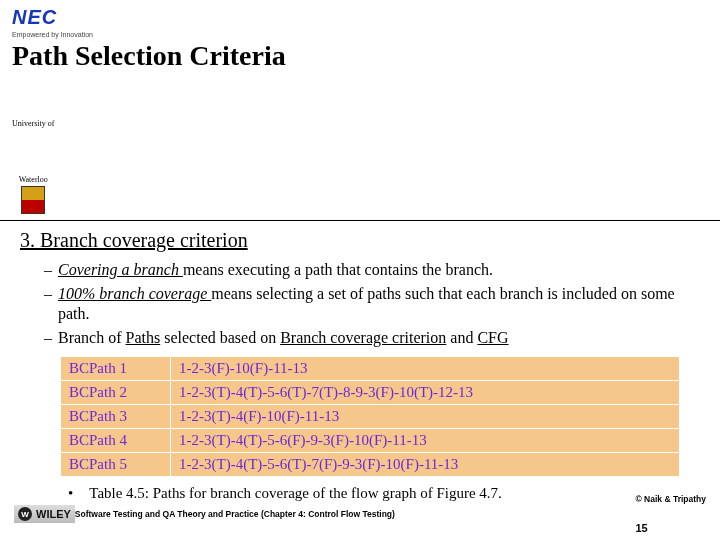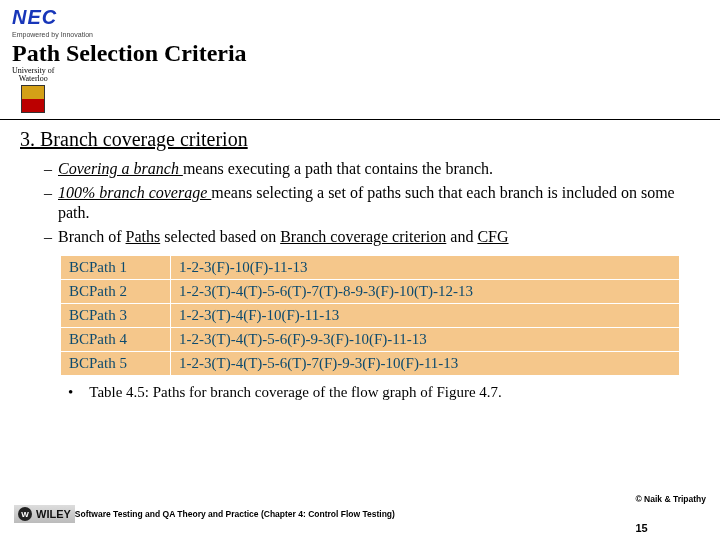--- a/index.html
+++ b/index.html
@@ -10,42 +10,42 @@
     position: relative; overflow: hidden;
   }
   .header {
     display: flex; align-items: flex-start; justify-content: space-between;
     padding: 6px 12px 4px 12px;
     flex-direction: column;
   }
   .logo-nec { display: flex; flex-direction: column; align-items: flex-start; }
   .nec-main { font-family: Arial, sans-serif; font-weight: bold; color: #1836b9; font-size: 20px; letter-spacing: 1px; font-style: italic; }
   .nec-tag { font-family: Arial, sans-serif; font-size: 7px; color: #444; margin-top: 2px; }
-  .title { font-size: 24px; font-weight: bold; text-align: center; flex: 1; padding-top: 2px; }
+  .title { font-size: 28px; font-weight: bold; text-align: center; flex: 1; padding-top: 2px; }
   .logo-uw { display: flex; flex-direction: column; align-items: center; }
-  .uw-text { font-family: Georgia, serif; font-size: 8px; color: #000; line-height: 1; }
+  .uw-text { font-family: Georgia, serif; font-size: 8px; color: #000; line-height: 1; margin-top: 48px; }
   .uw-shield {
     width: 24px; height: 28px; margin-top: 2px;
     background: linear-gradient(to bottom, #d4a017 0 50%, #b00 50% 100%);
     border: 1px solid #333;
   }
   .hr { border-top: 1px solid #000; margin: 2px 0 8px 0; }
   .content { padding: 0 20px 0 20px; }
   .sec-head { font-size: 20px; text-decoration: underline; margin-bottom: 8px; }
   ul.lvl1 { list-style: none; padding-left: 24px; }
   ul.lvl1 > li { font-size: 16px; margin-bottom: 4px; position: relative; padding-left: 14px; line-height: 1.25; }
   ul.lvl1 > li::before { content: "–"; position: absolute; left: 0; }
   ul.lvl2 { list-style: none; padding-left: 28px; margin-top: 2px; }
   ul.lvl2 > li { font-size: 16px; position: relative; padding-left: 14px; line-height: 1.25; }
   ul.lvl2 > li::before { content: "•"; position: absolute; left: 0; }
   .u { text-decoration: underline; }
   .i { font-style: italic; }
   .table-wrap { margin: 8px 0 0 40px; width: 620px; }
   table { border-collapse: collapse; width: 100%; font-size: 15px; }
-  td { border: 1px solid #fff; padding: 3px 8px; background: #f5c78b; color: #0c4a6e; }
+  td { border: 1px solid #fff; padding: 3px 8px; background: #f5c78b; color: #6d28d9; }
   td.name { width: 110px; }
   .caption-row { display: flex; align-items: baseline; margin: 8px 0 0 40px; font-size: 15px; }
   .caption-row .dot { margin: 0 16px 0 8px; }
   .footer {
     position: absolute; left: 0; bottom: 6px; width: 100%;
     display: flex; align-items: center; justify-content: space-between;
     padding: 0 14px;
   }
   .wiley {
     display: flex; align-items: center; gap: 4px;

